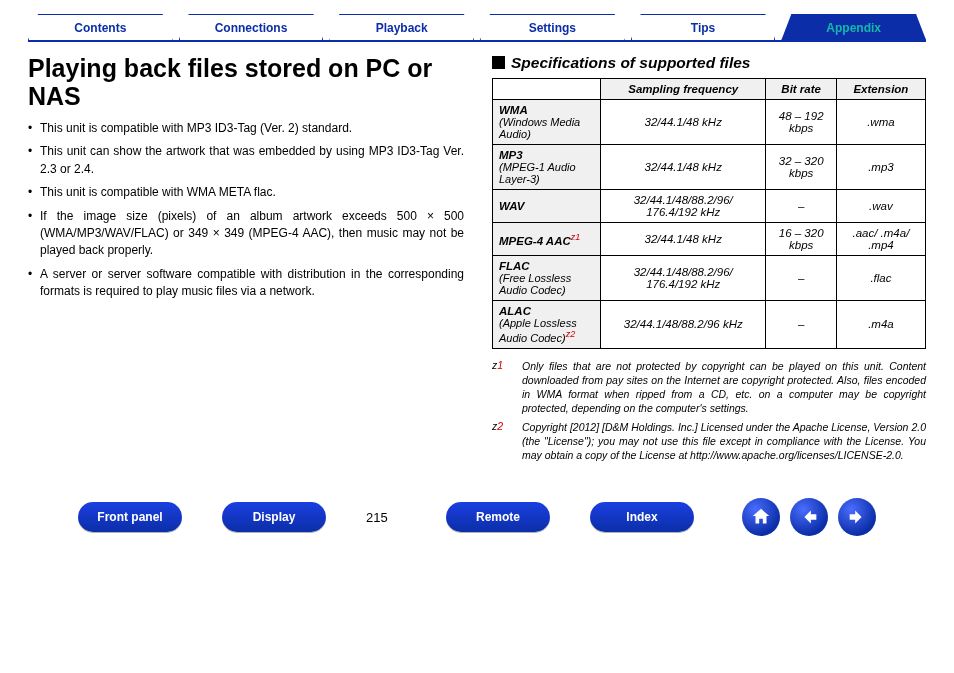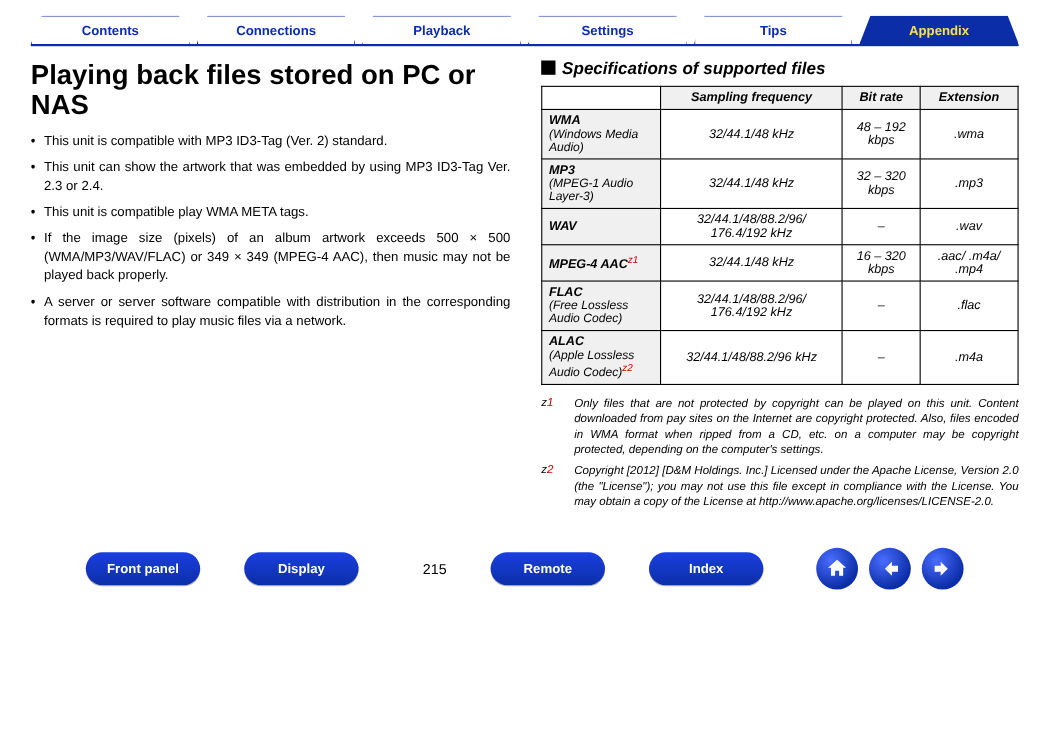--- a/index.html
+++ b/index.html
@@ -17,21 +17,21 @@
     font-weight: bold;
     color: #0b2ea8;
     background: #fff;
     border: 1px solid #0b2ea8;
     border-bottom: none;
     border-radius: 6px 6px 0 0;
     position: relative;
     clip-path: polygon(10px 0, calc(100% - 10px) 0, 100% 100%, 0 100%);
     cursor: pointer;
   }
-  .tab.active { background: #0b2ea8; color: #fde047; }
+  .tab.active { background: #0b2ea8; color: #14b8a6; }
 
   
   .main { display: flex; gap: 28px; }
   .col-left { width: 436px; }
   .col-right { flex: 1; font-style: italic; }
 
   .h1 { font-size: 25px; font-weight: bold; line-height: 1.12; margin: 4px 0 10px 0; }
   .h2 { font-size: 15.5px; font-weight: bold; margin: 4px 0 6px 0; }
   .blackbox { display:inline-block; width:13px; height:13px; background:#000; margin-right:6px; vertical-align:-1px; }
 
@@ -59,21 +59,21 @@
 
   
   .bottom { position: absolute; left: 0; right: 0; bottom: 12px; height: 40px; display:flex; align-items:center; justify-content:center; gap: 40px; padding: 0 28px; }
   .pill {
     min-width: 104px; height: 30px; line-height: 30px;
     background: linear-gradient(#1b3fe0, #0b2ea8);
     color: #fff; font-size: 12px; font-weight: bold; text-align: center;
     border-radius: 15px; box-shadow: 0 1px 0 rgba(0,0,0,.3);
     cursor: pointer;
   }
-  .pageno { font-size: 13px; color: #000; min-width: 40px; text-align:right; }
+  .pageno { font-size: 13px; color: #000; min-width: 40px; text-align:left; }
   .circle {
     width: 38px; height: 38px; border-radius: 50%;
     background: radial-gradient(circle at 35% 30%, #4a6dff, #0b2ea8 70%);
     display:flex; align-items:center; justify-content:center;
     color:#fff; cursor:pointer;
   }
   .circle svg { width: 22px; height: 22px; fill: #fff; }
   .navset { display:flex; gap:10px; margin-left:8px; }
 </style>
 </head>
@@ -89,21 +89,21 @@
     <div class="tab">Tips</div>
     <div class="tab active">Appendix</div>
   </div>
 
   <div class="main">
     <div class="col-left">
       <div class="h1">Playing back files stored on PC or NAS</div>
       <ul class="bullets">
         <li>This unit is compatible with MP3 ID3-Tag (Ver. 2) standard.</li>
         <li>This unit can show the artwork that was embedded by using MP3 ID3-Tag Ver. 2.3 or 2.4.</li>
-        <li>This unit is compatible play WMA META tags.</li>
+        <li>This unit is compatible with WMA META flac.</li>
         <li>If the image size (pixels) of an album artwork exceeds 500 × 500 (WMA/MP3/WAV/FLAC) or 349 × 349 (MPEG-4 AAC), then music may not be played back properly.</li>
         <li>A server or server software compatible with distribution in the corresponding formats is required to play music files via a network.</li>
       </ul>
     </div>
 
     <div class="col-right">
       <div class="h2">
         <span class="blackbox"></span><span>Specifications of supported files</span>
       </div>
 

